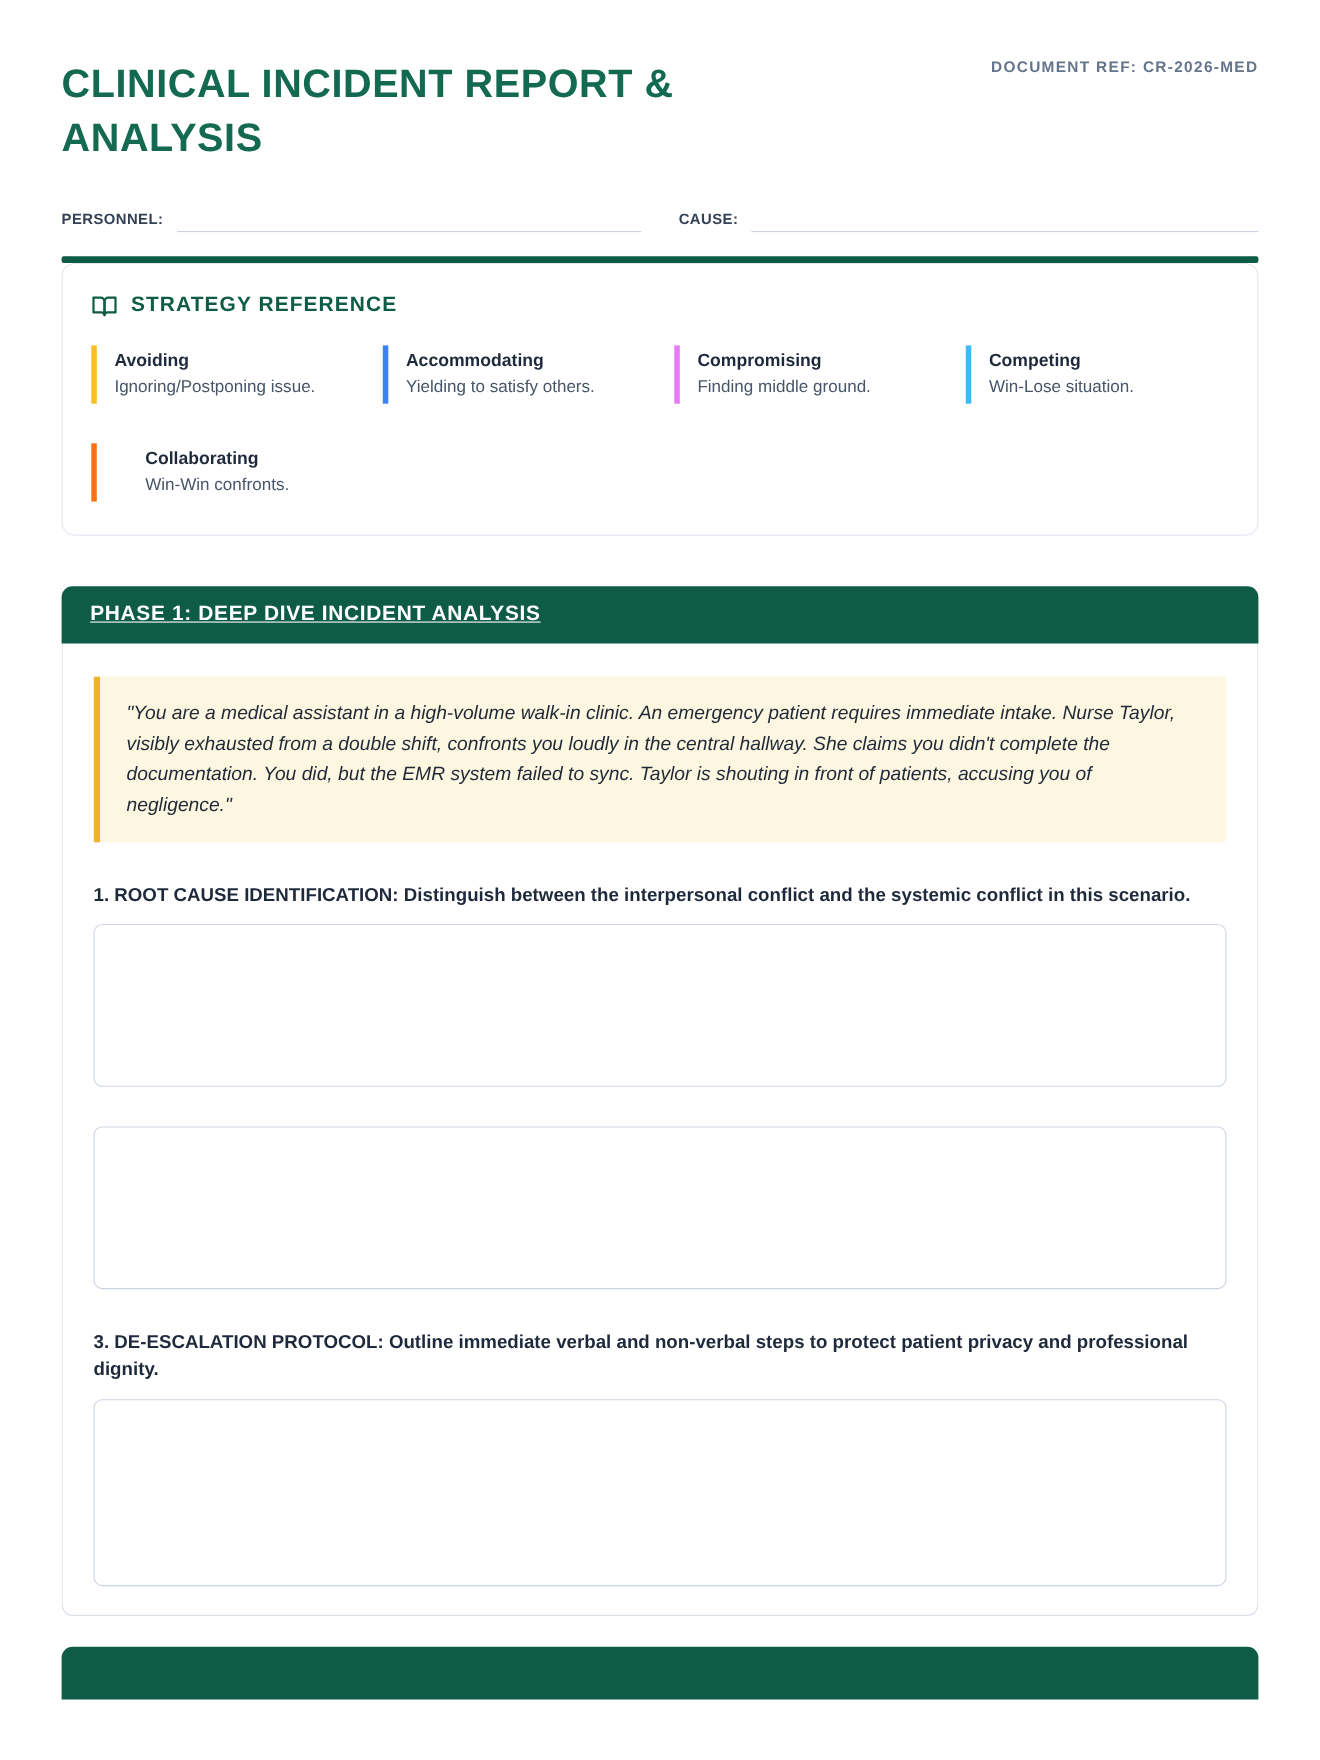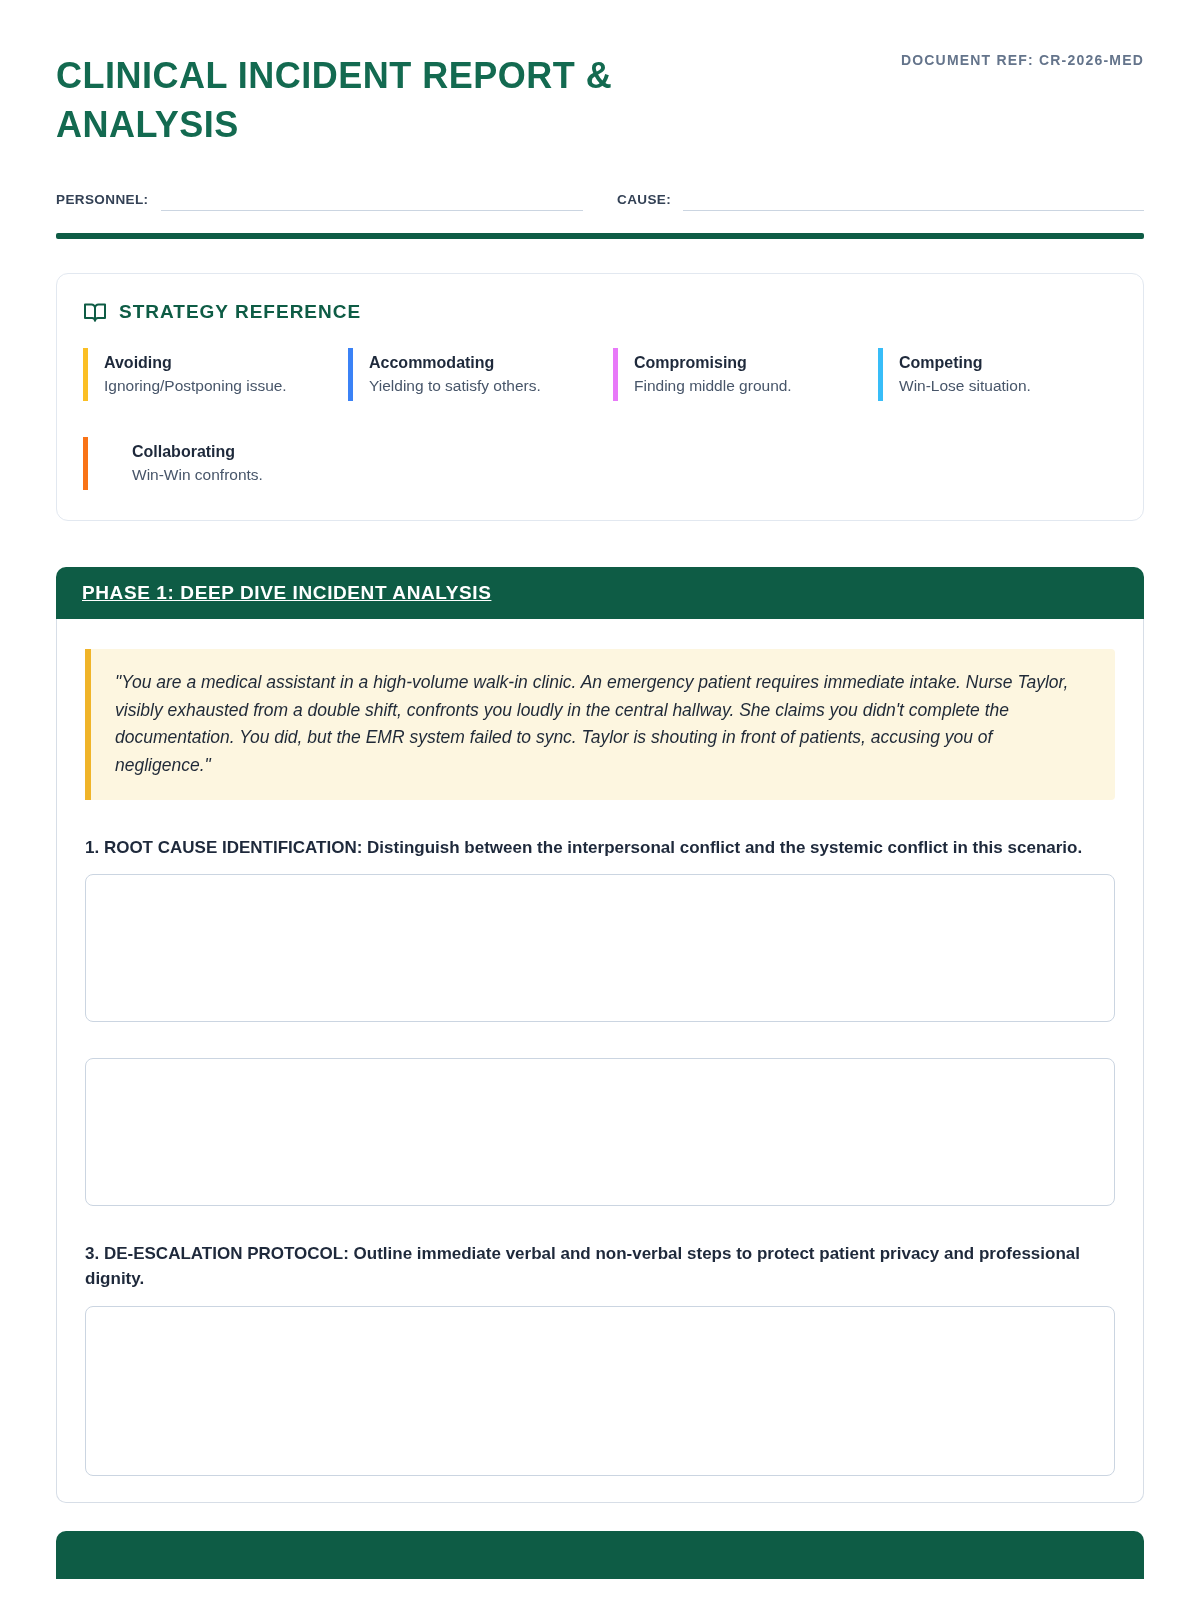--- a/index.html
+++ b/index.html
@@ -69,21 +69,20 @@
 
   .thick-rule {
     height: 6px;
     background: #0e5c45;
     border-radius: 2px;
     margin-top: 22px;
   }
 
   
   .strategy-card {
-    margin-top: 34px;
     border: 1px solid #e2e8f0;
     border-radius: 12px;
     padding: 26px 26px 30px 26px;
     background: #ffffff;
   }
   .strategy-heading-row {
     display: flex;
     align-items: center;
     gap: 12px;
   }

